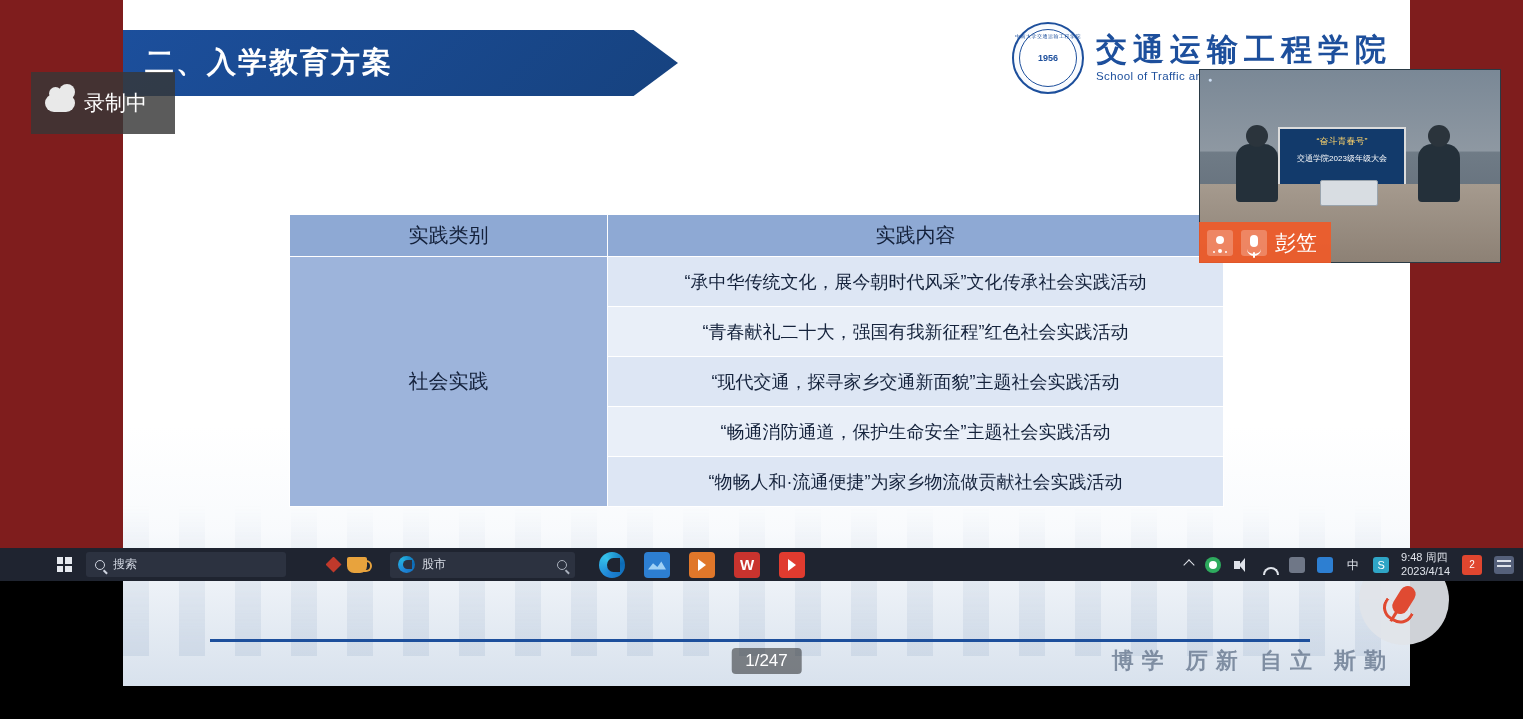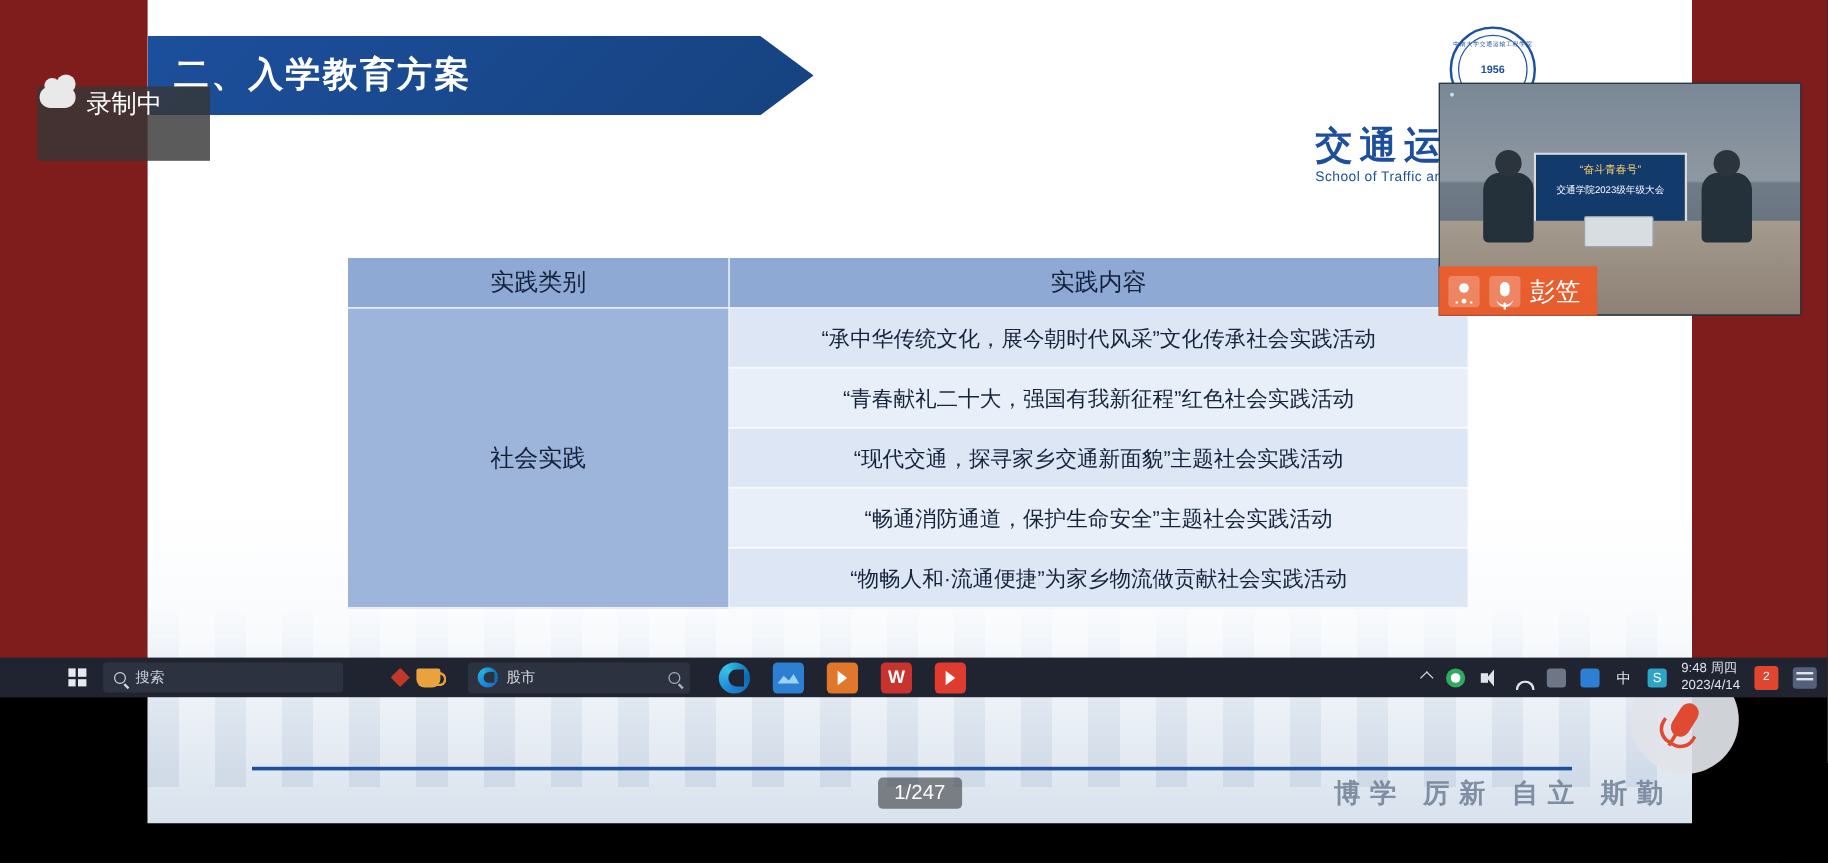--- a/index.html
+++ b/index.html
@@ -43,21 +43,21 @@
     display: flex; align-items: center;
   }
   .title-banner .t {
     color: #fff; font-size: 29px; font-weight: bold;
     margin-left: 22px; letter-spacing: 2px;
   }
 
   
   .logo-area {
     position: absolute; right: 18px; top: 22px;
-    display: flex; align-items: center; gap: 12px; flex-direction: column;
+    display: flex; align-items: center; gap: 12px;
   }
   .logo-seal {
     width: 72px; height: 72px; border-radius: 50%;
     border: 2px solid #1d4f9c;
     background: radial-gradient(circle at 50% 50%, #ffffff 55%, #e7effa 100%);
     position: relative; flex: none;
   }
   .logo-seal .ring {
     position: absolute; inset: 5px; border-radius: 50%;
     border: 1px solid #1d4f9c;
@@ -137,22 +137,22 @@
     position: absolute; right: 16px; bottom: 10px;
     font-size: 22px; font-weight: bold; color: #6f7f95;
     letter-spacing: 8px; opacity: .85;
   }
 
   
   .rec {
     position: absolute; left: 31px; top: 72px;
     width: 144px; height: 62px;
     background: rgba(55,55,55,0.82);
-    display: flex; gap: 9px;
-    padding-left: 2px;
+    display: flex; align-items: center; gap: 9px;
+    padding-left: 14px;
   }
   .rec .cloud {
     width: 30px; height: 18px; background: #e9e9e9; border-radius: 9px;
     position: relative; flex: none;
   }
   .rec .cloud::before {
     content:""; position:absolute; left:4px; top:-7px;
     width:13px; height:13px; background:#e9e9e9; border-radius:50%;
   }
   .rec .cloud::after {

